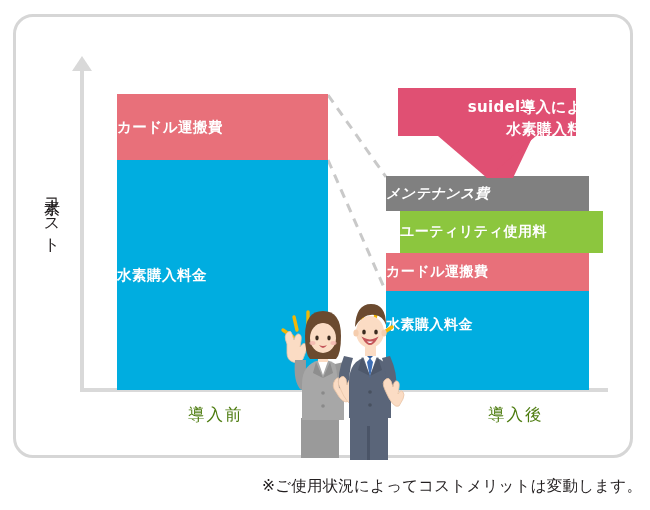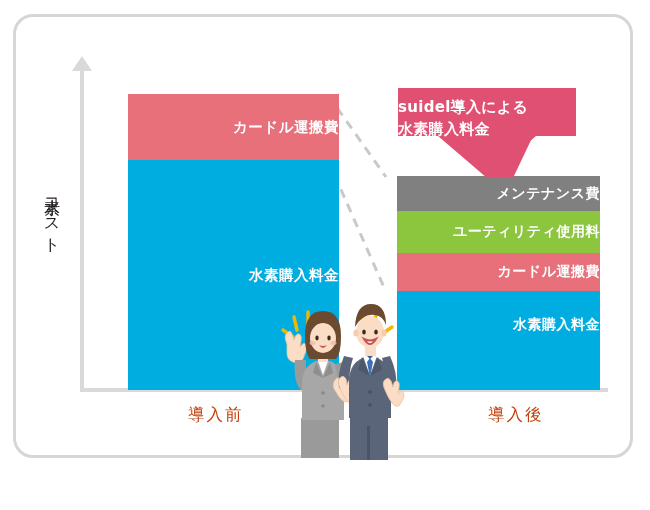--- a/index.html
+++ b/index.html
@@ -72,26 +72,26 @@
     white-space: nowrap;
     font-family: "DejaVu Sans", "Liberation Sans", sans-serif;
   }
 
   
   .bar {
     position: absolute;
   }
   .seg {
     position: absolute;
-    left: 12px;
+    left: 1px;
     width: 100%;
     box-sizing: border-box;
     display: flex;
     align-items: center;
-    justify-content: flex-end;
+    justify-content: flex-start;
     color: #ffffff;
     font-weight: bold;
     font-size: 14.5px;
     letter-spacing: 0.5px;
     white-space: nowrap;
     text-shadow: 0 0 1px rgba(0,0,0,0.06);
     font-family: "DejaVu Sans", "Liberation Sans", sans-serif;
   }
   #bar-before { left: 116px; top: 94px; width: 211px; height: 296px; }
   #bar-after  { left: 385px; top: 176px; width: 203px; height: 214px; }
@@ -109,35 +109,36 @@
   .callout {
     position: absolute;
     left: 398px;
     top: 88px;
   }
   .callout-text {
     position: absolute;
     left: 398px;
     top: 96px;
     width: 176px;
-    text-align: left;
+    text-align: right;
     color: #ffffff;
     font-weight: bold;
     font-size: 15px;
     line-height: 22px;
     letter-spacing: 0.3px;
     font-family: "DejaVu Sans", "Liberation Sans", sans-serif;
+    padding-left: 24px;
   }
 
   
   .tick-label {
     position: absolute;
     top: 404px;
     font-size: 16.5px;
-    color: #c2410c;
+    color: #4d7c0f;
     letter-spacing: 2px;
     font-family: Liberation Serif, serif;
   }
   #tick-before { left: 188px; }
   #tick-after  { left: 488px; }
 
   
   .footnote {
     position: absolute;
     left: 262px;
@@ -178,24 +179,24 @@
   <div id="bar-before" class="bar">
     <div class="seg" style="top:0; height:66px; background:#E8707A;">
       <span>カードル運搬費</span>
     </div>
     <div class="seg" style="top:66px; height:230px; background:#00ADE0;">
       <span>水素購入料金</span>
     </div>
   </div>
 
   <div id="bar-after" class="bar">
-    <div class="seg" style="top:0; height:35px; background:#808080;">
+    <div class="seg" style="top:0; height:35px; background:#808080;font-style:italic;">
       <span>メンテナンス費</span>
     </div>
-    <div class="seg" style="top:35px; height:42px; background:#8CC63E;">
+    <div class="seg" style="top:35px; height:42px; background:#8CC63E;margin-left:14px;">
       <span>ユーティリティ使用料</span>
     </div>
     <div class="seg" style="top:77px; height:38px; background:#E8707A;">
       <span>カードル運搬費</span>
     </div>
     <div class="seg" style="top:115px; height:99px; background:#00ADE0; align-items:center;">
       <span style="position:relative; top:-16px;">水素購入料金</span>
     </div>
   </div>
 
@@ -292,14 +293,15 @@
       <path d="M86 39 q6 10 12 0 q-6 3 -12 0z" fill="#ffffff" stroke="#C4565A" stroke-width="2"></path>
 
       <path d="M112 56 q8 18 6 32 l-11 2 q2 -18 -3 -32z" fill="#5A6579"></path>
       <path d="M107 90 q-4 -8 1 -11 q3 -2 5 2 l2 6 q1 -7 4 -6 q3 1 2 7 l-1 6 q3 -5 5 -2 q2 2 0 7 l-4 7 q-6 3 -14 -16z" fill="#FBDCC4" stroke="#E8C4A6" stroke-width="0.8"></path>
     </g>
   </svg>
 
   <div id="tick-before" class="tick-label">導入前</div>
   <div id="tick-after" class="tick-label">導入後</div>
 
+  <div class="footnote">※ご使用状況によってコストメリットは変動します。</div>
 
 </div>
 
 </body></html>

